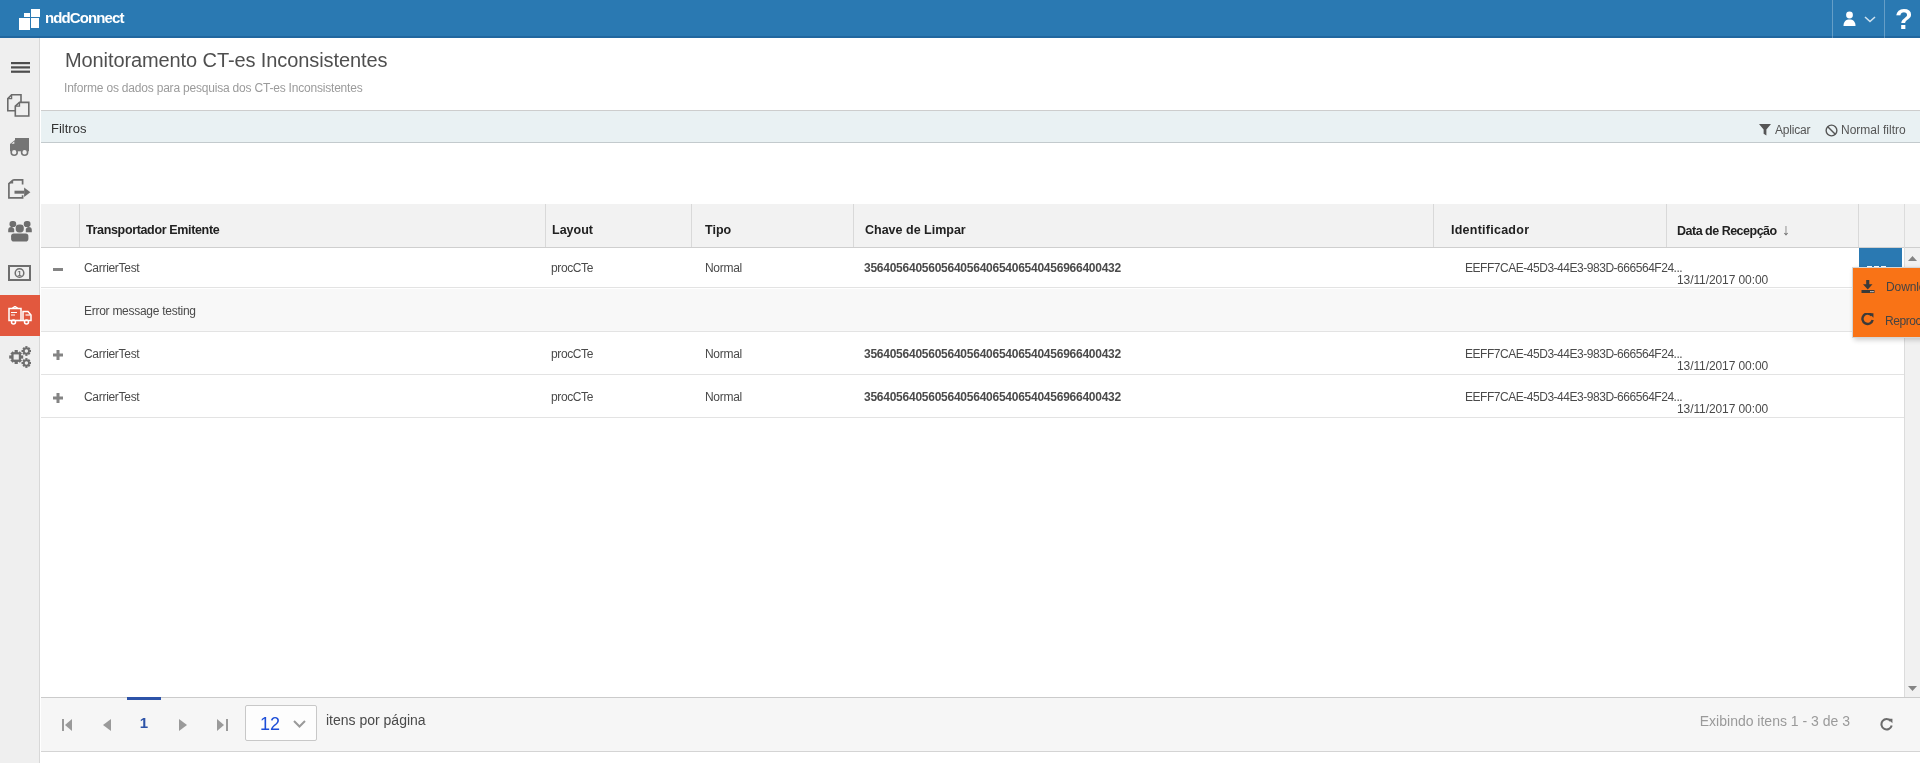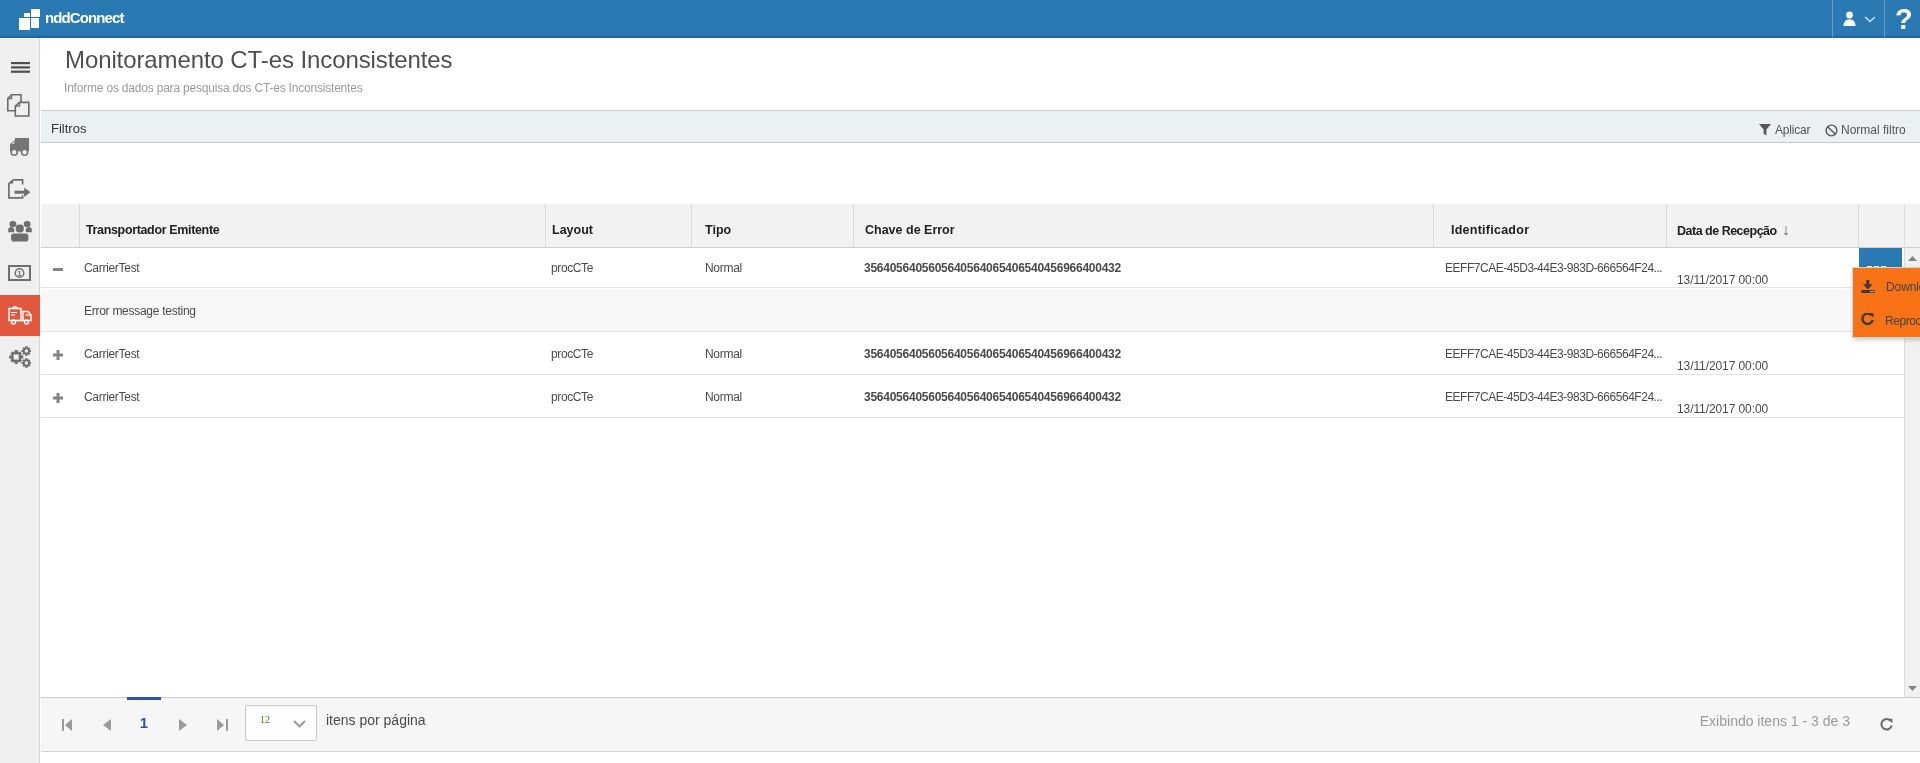--- a/index.html
+++ b/index.html
@@ -2,21 +2,21 @@
 <html><head>
 <meta charset="utf-8">
 <style>
   * { margin:0; padding:0; box-sizing:border-box; }
   body { font-family:"Liberation Sans",sans-serif; }
   #app { position:relative; width:1920px; height:763px; overflow:hidden; background:#fff; }
   .abs { position:absolute; }
   .txt { position:absolute; font-size:12px; color:#4a4a4a; line-height:20px; white-space:nowrap; letter-spacing:-0.3px; }
   .hd { top:16px; font-weight:bold; color:#212121; font-size:12.5px; letter-spacing:0; }
   .chv { letter-spacing:-0.25px;font-weight:bold; }
-  .idf { letter-spacing:-0.47px; }
+  .idf { letter-spacing:-0.47px;margin-left:20px; }
   .dt { letter-spacing:-0.09px;margin-top:12px; }
 </style>
 </head>
 <body>
 <div id="app">
 
   <div class="abs" style="left:0;top:0;width:1920px;height:38px;background:#2a79b2;border-bottom:0;box-shadow:inset 0 -2px 0 #21679f;">
     <svg class="abs" style="left:19px;top:8px;" width="22" height="22" viewBox="0 0 22 22">
       <rect x="12" y="1" width="9" height="8" fill="#fff"></rect>
       <rect x="5" y="5" width="6" height="4" fill="#fff"></rect>
@@ -128,21 +128,21 @@
                 <rect x="-1.1" y="-4.6" width="2.2" height="9.2"></rect>
                 <rect x="-4.6" y="-1.1" width="9.2" height="2.2"></rect>
               </g>
             </g>
           <circle r="1.7" fill="#efefef"></circle>
         </g>
       </g>
     </svg>
   </div>
 
-  <div class="abs" style="left:65px;top:46px;font-size:24px;line-height:28px;letter-spacing:-0.1px;color:#4f4f4f;">Monitoramento CT-es Inconsistentes</div>
+  <div class="abs" style="left:65px;top:46px;font-size:20px;line-height:28px;letter-spacing:-0.1px;color:#4f4f4f;">Monitoramento CT-es Inconsistentes</div>
   <div class="abs" style="left:64px;top:81px;font-size:12px;line-height:15px;letter-spacing:-0.2px;color:#9b9b9b;">Informe os dados para pesquisa dos CT-es Inconsistentes</div>
 
   <div class="abs" style="left:41px;top:110px;width:1879px;height:33px;background:#e9f1f3;border-top:1px solid #cdcdcd;border-bottom:1px solid #c3cacd;">
     <div class="abs" style="left:10px;top:8px;font-size:13px;line-height:20px;color:#333;">Filtros</div>
     <svg class="abs" style="left:1718px;top:13px;" width="12" height="12" viewBox="0 0 13 13">
       <path d="M0 0 H13 L8 6 V12.5 L5 10.5 V6 Z" fill="#555"></path>
     </svg>
     <div class="abs" style="left:1734px;top:9px;font-size:12px;line-height:20px;letter-spacing:-0.2px;color:#555;white-space:nowrap;">Aplicar</div>
     <svg class="abs" style="left:1784px;top:13px;" width="13" height="13" viewBox="0 0 15 15">
       <circle cx="7.5" cy="7.5" r="6.2" fill="none" stroke="#555" stroke-width="1.6"></circle>
@@ -156,21 +156,21 @@
     <div class="abs" style="left:38px;top:0;width:1px;height:43px;background:#d9d9d9;"></div>
     <div class="abs" style="left:504px;top:0;width:1px;height:43px;background:#d9d9d9;"></div>
     <div class="abs" style="left:650px;top:0;width:1px;height:43px;background:#d9d9d9;"></div>
     <div class="abs" style="left:812px;top:0;width:1px;height:43px;background:#d9d9d9;"></div>
     <div class="abs" style="left:1392px;top:0;width:1px;height:43px;background:#d9d9d9;"></div>
     <div class="abs" style="left:1625px;top:0;width:1px;height:43px;background:#d9d9d9;"></div>
     <div class="abs" style="left:1817px;top:0;width:1px;height:43px;background:#d9d9d9;"></div>
     <div class="txt hd" style="left:45px;letter-spacing:-0.35px;">Transportador Emitente</div>
     <div class="txt hd" style="left:511px;">Layout</div>
     <div class="txt hd" style="left:664px;">Tipo</div>
-    <div class="txt hd" style="left:824px;">Chave de Error</div>
+    <div class="txt hd" style="left:824px;">Chave de Limpar</div>
     <div class="txt hd" style="left:1404px;letter-spacing:0.25px;padding-left:6px;">Identificador</div>
     <div class="txt hd" style="left:1636px;letter-spacing:-0.5px;">Data de Recepção <span style="font-weight:normal;color:#6b6b6b;letter-spacing:0;font-size:16px;margin-left:2px;">↓</span></div>
   </div>
 
   <div class="abs" style="left:41px;top:248px;width:1863px;height:40px;background:#fff;border-bottom:1px solid #e3e3e3;">
     <svg class="abs" style="left:12px;top:20px;" width="10" height="3" viewBox="0 0 10 3">
         <rect width="10" height="3" fill="#848484"></rect>
       </svg>
     <div class="txt" style="left:43px;top:10px;">CarrierTest</div>
     <div class="txt" style="left:510px;top:10px;letter-spacing:-0.39px;">procCTe</div>
@@ -257,21 +257,21 @@
     <svg class="abs" style="left:138px;top:21px;" width="8" height="12" viewBox="0 0 8 12">
       <path d="M0 0 V12 L8 6 Z" fill="#9a9a9a"></path>
     </svg>
 
     <svg class="abs" style="left:176px;top:21px;" width="11" height="12" viewBox="0 0 11 12">
       <path d="M0 0 V12 L7 6 Z" fill="#9a9a9a"></path>
       <rect x="9" y="0" width="2" height="12" fill="#9a9a9a"></rect>
     </svg>
 
     <div class="abs" style="left:204px;top:7px;width:72px;height:36px;background:#fdfdfd;border:1px solid #c8c8c8;border-radius:2px;">
-      <div class="abs" style="left:14px;top:8px;font-size:10px;color:#4d7c0f;font-family:Liberation Serif, serif;">12</div>
+      <div class="abs" style="left:14px;top:8px;font-size:18px;color:#1d4ed8;">12</div>
       <svg class="abs" style="left:47px;top:14px;" width="13" height="8" viewBox="0 0 13 8">
         <path d="M1 1 L6.5 6.5 L12 1" stroke="#9a9a9a" stroke-width="2" fill="none"></path>
       </svg>
     </div>
     <div class="abs" style="left:285px;top:12px;font-size:14px;line-height:20px;color:#4a4a4a;text-align:right;">itens por página</div>
     <div class="abs" style="right:70px;top:13px;font-size:14px;line-height:20px;color:#9a9a9a;">Exibindo itens 1 - 3 de 3</div>
     <svg class="abs" style="right:27px;top:20px;" width="13" height="14" viewBox="0 0 14 14">
       <path d="M11.6 2.8 A5.6 5.6 0 1 0 12.6 7.6" fill="none" stroke="#6b6b6b" stroke-width="2.2"></path>
       <path d="M8.6 0.4 H13.4 V5.2 Z" fill="#6b6b6b"></path>
     </svg>

